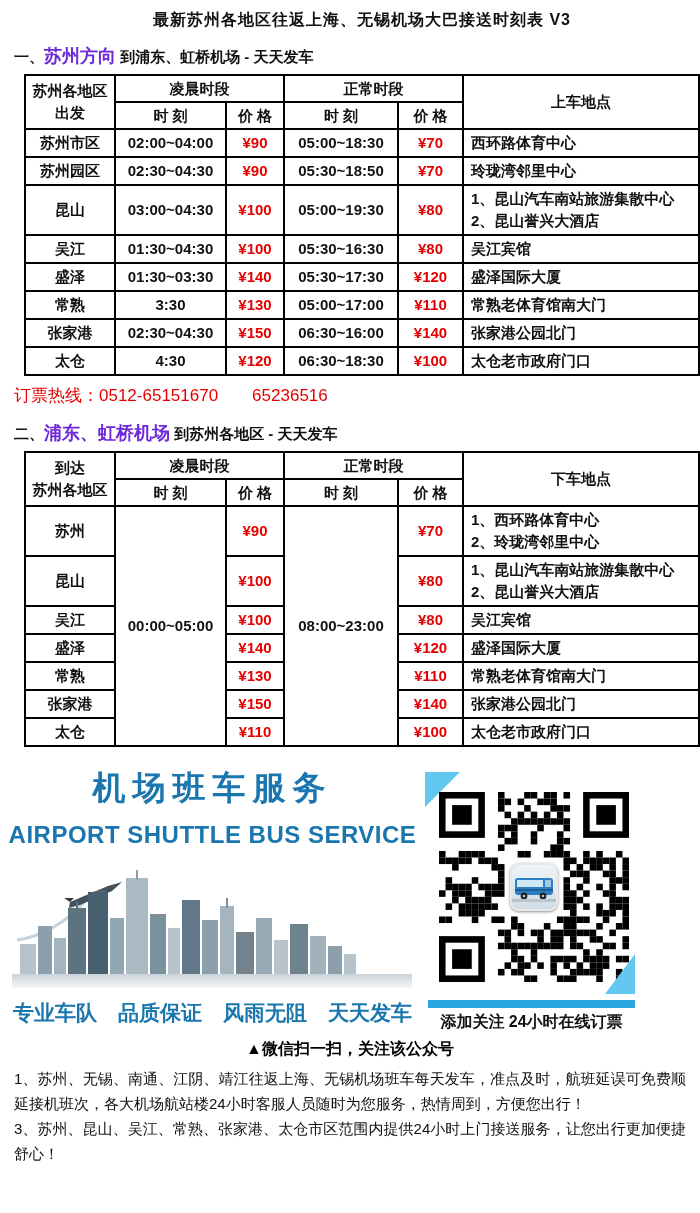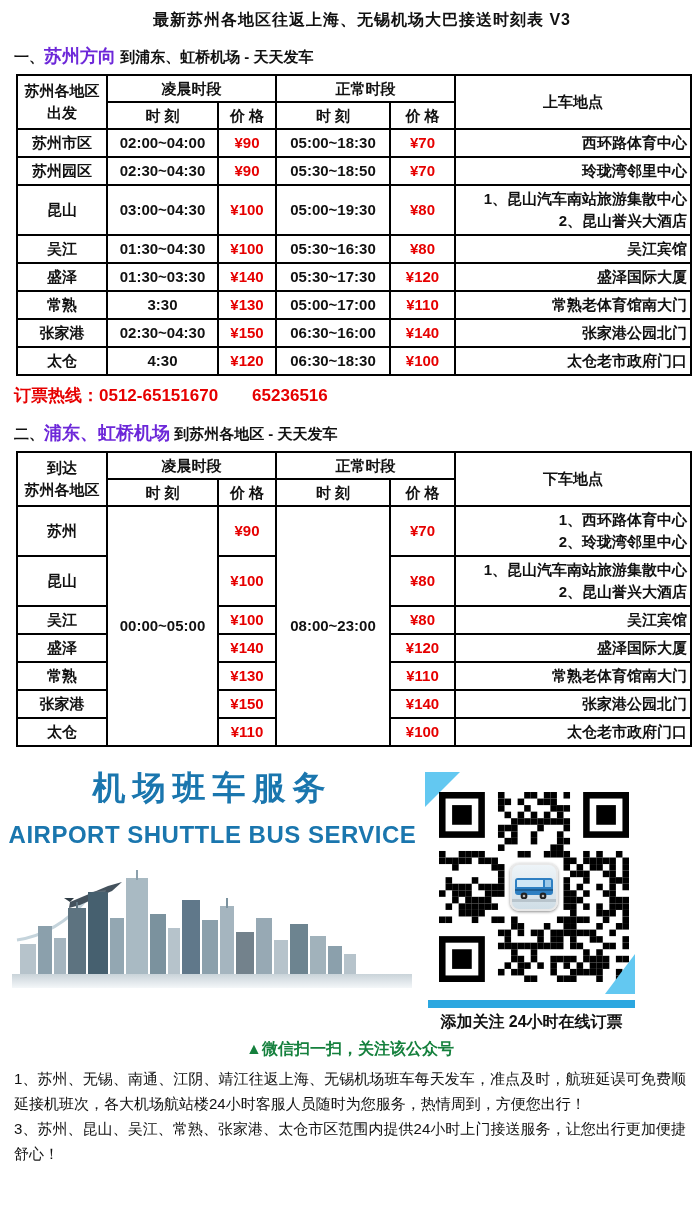--- a/index.html
+++ b/index.html
@@ -4,29 +4,29 @@
 <style>
   * { margin:0; padding:0; box-sizing:border-box; }
   html,body { background:#fff; }
   body {
     width:700px; height:1213px; overflow:hidden; position:relative;
     font-family:"Liberation Sans","DejaVu Sans",sans-serif; color:#111;
   }
   .doc-title { margin-top:10px; text-align:center; font-size:16px; font-weight:bold; letter-spacing:1px;padding-left:24px; }
   .section-heading { margin:13px 0 6px 14px; font-weight:bold; font-size:15px; }
   .section-heading .hl { color:#6d28d9; font-size:18px; }
-  table.sched { border-collapse:collapse; table-layout:fixed; width:674px; margin-left:16px;
+  table.sched { border-collapse:collapse; table-layout:fixed; width:674px; margin-left:24px;
     font-size:15px; font-weight:bold; }
   table.sched th, table.sched td { border:2px solid #000; text-align:center; padding:0; line-height:22px; }
   table.sched tr { height:27px; }
   table.sched tr.tall { height:48px; }
-  table.sched .loc { text-align:right; padding:2px 3px 2px 7px; }
+  table.sched .loc { text-align:left; padding:2px 12px 2px 7px; }
   table.sched .price { color:#e60000; }
   .hdr2 { display:block; line-height:22px; }
-  .hotline { margin:8px 9px 0 14px; color:#e60000; font-weight:bold; font-size:17px; }
+  .hotline { margin:8px 9px 0 14px; color:#e60000; font-weight:normal; font-size:17px; }
   .sec2 { margin-top:14px; }
   .banner { position:relative; width:700px; height:282px; margin-top:6px; background:#fff; }
   .banner-left { position:absolute; left:0; top:0; width:425px; height:282px; }
   .banner-cn { margin-top:13px; text-align:center; color:#1a76ae; font-weight:bold;
     font-size:33px; letter-spacing:7px; }
   .banner-en { margin-top:10px; text-align:center; color:#1a76ae; font-weight:bold;
     font-size:24px; letter-spacing:0.5px; }
   .skyline { position:absolute; left:12px; top:95px; }
   .slogan { position:absolute; left:0; bottom:8px; width:100%; text-align:center;
     color:#1a76ae; font-weight:bold; font-size:21px; }
@@ -36,21 +36,21 @@
   .tri-br { position:absolute; left:180px; top:186px; width:0; height:0;
     border-bottom:40px solid #63c8f1; border-left:30px solid transparent; }
   .qr-box { position:absolute; left:14px; top:24px; width:190px; height:190px; background:#fff; }
   .qr-box svg { width:190px; height:190px; display:block; }
   .bus-logo { position:absolute; left:85px; top:95px; width:48px; height:48px;
     border:2px solid #e8e8e8; border-radius:9px; background:linear-gradient(#eef4f8,#cfdde6);
     box-shadow:0 1px 3px rgba(0,0,0,.45); overflow:hidden; }
   .blue-bar { position:absolute; left:3px; top:232px; width:207px; height:8px; background:#2ba7e0; }
   .qr-caption { position:absolute; left:0; top:244px; width:213px; text-align:center;
     font-weight:bold; font-size:16px; color:#111; }
-  .wechat-note { margin-top:4px; text-align:center; color:#15803d; font-weight:bold; font-size:16px; }
+  .wechat-note { margin-top:4px; text-align:center; color:#000000; font-weight:bold; font-size:16px; }
   .intro { margin:6px 14px 0 14px; font-size:15px; line-height:25px; }
   .intro .label { font-weight:bold; }
   .intro p { text-align:justify; }
 </style>
 </head>
 <body>
 
 <div class="doc-title">最新苏州各地区往返上海、无锡机场大巴接送时刻表 V3</div>
 
 <div class="section-heading"><span>一、</span><span class="hl">苏州方向</span><span> 到浦东、虹桥机场 - 天天发车</span></div>
@@ -272,20 +272,21 @@
         <rect x="224" y="84" width="18" height="42" fill="#73828c"></rect>
         <rect x="244" y="70" width="16" height="56" fill="#97a9b4"></rect>
         <rect x="262" y="92" width="14" height="34" fill="#b6c3cb"></rect>
         <rect x="278" y="76" width="18" height="50" fill="#6d8490"></rect>
         <rect x="298" y="88" width="16" height="38" fill="#a1b2bb"></rect>
         <rect x="316" y="98" width="14" height="28" fill="#8ba0ac"></rect>
         <rect x="332" y="106" width="12" height="20" fill="#b6c3cb"></rect>
       </g>
       <rect x="0" y="126" width="400" height="14" fill="url(#grnd)"></rect>
     </svg>
+    <div class="slogan">专业车队　品质保证　风雨无阻　天天发车</div>
   </div>
   <div class="banner-right">
     <div class="tri-tl"></div>
     <div class="qr-box">
       <svg id="qr-svg" viewBox="0 0 174 174">
           <g fill="#000">
             <rect x="54" y="0" width="6" height="6"></rect>
             <rect x="78" y="0" width="6" height="6"></rect>
             <rect x="84" y="0" width="6" height="6"></rect>
             <rect x="96" y="0" width="6" height="6"></rect>

